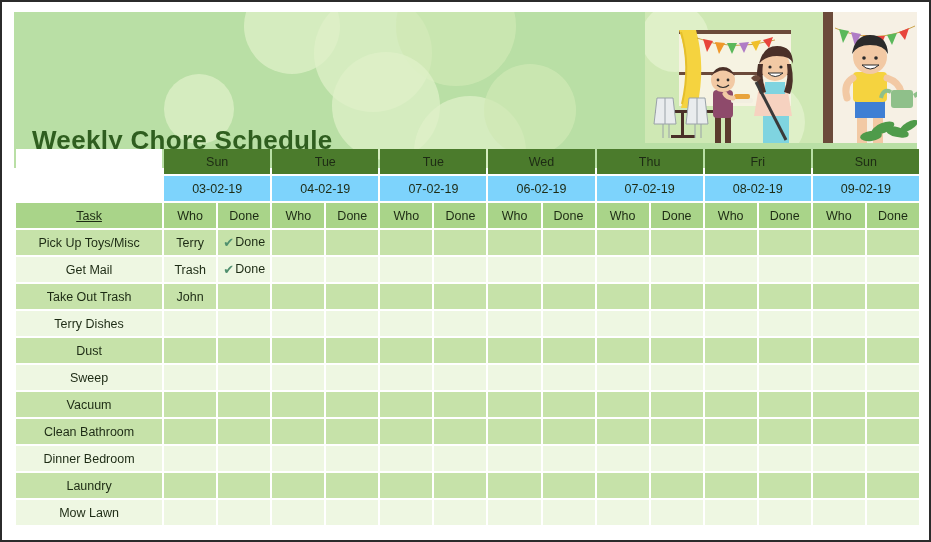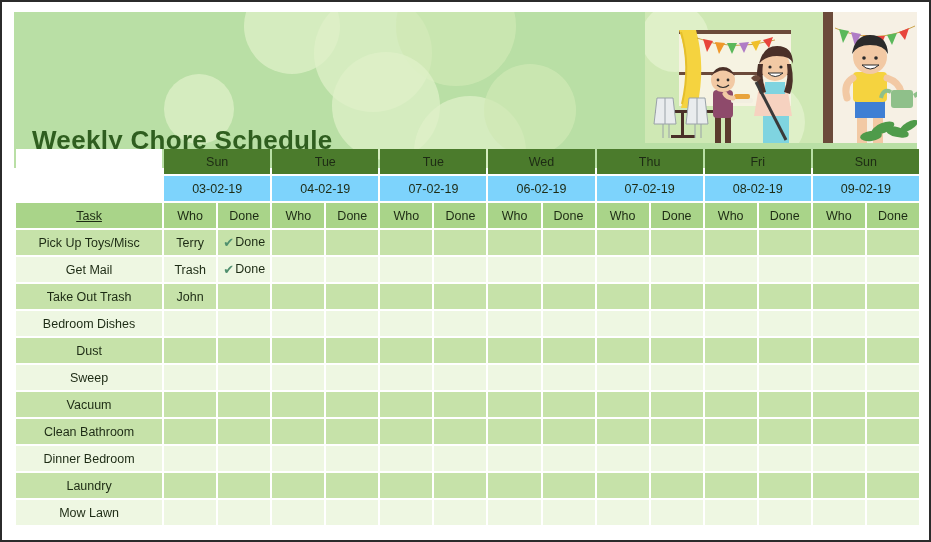--- a/index.html
+++ b/index.html
@@ -352,21 +352,21 @@
           <td class="who-cell"></td>
           <td class="done-cell"></td>
           <td class="who-cell"></td>
           <td class="done-cell"></td>
           <td class="who-cell"></td>
           <td class="done-cell"></td>
           <td class="who-cell"></td>
           <td class="done-cell"></td>
         </tr>
         <tr class="alt-b">
-          <td class="task-name">Bedroom Dishes</td>
+          <td class="task-name">Terry Dishes</td>
           <td class="who-cell"></td>
           <td class="done-cell"></td>
           <td class="who-cell"></td>
           <td class="done-cell"></td>
           <td class="who-cell"></td>
           <td class="done-cell"></td>
           <td class="who-cell"></td>
           <td class="done-cell"></td>
           <td class="who-cell"></td>
           <td class="done-cell"></td>

